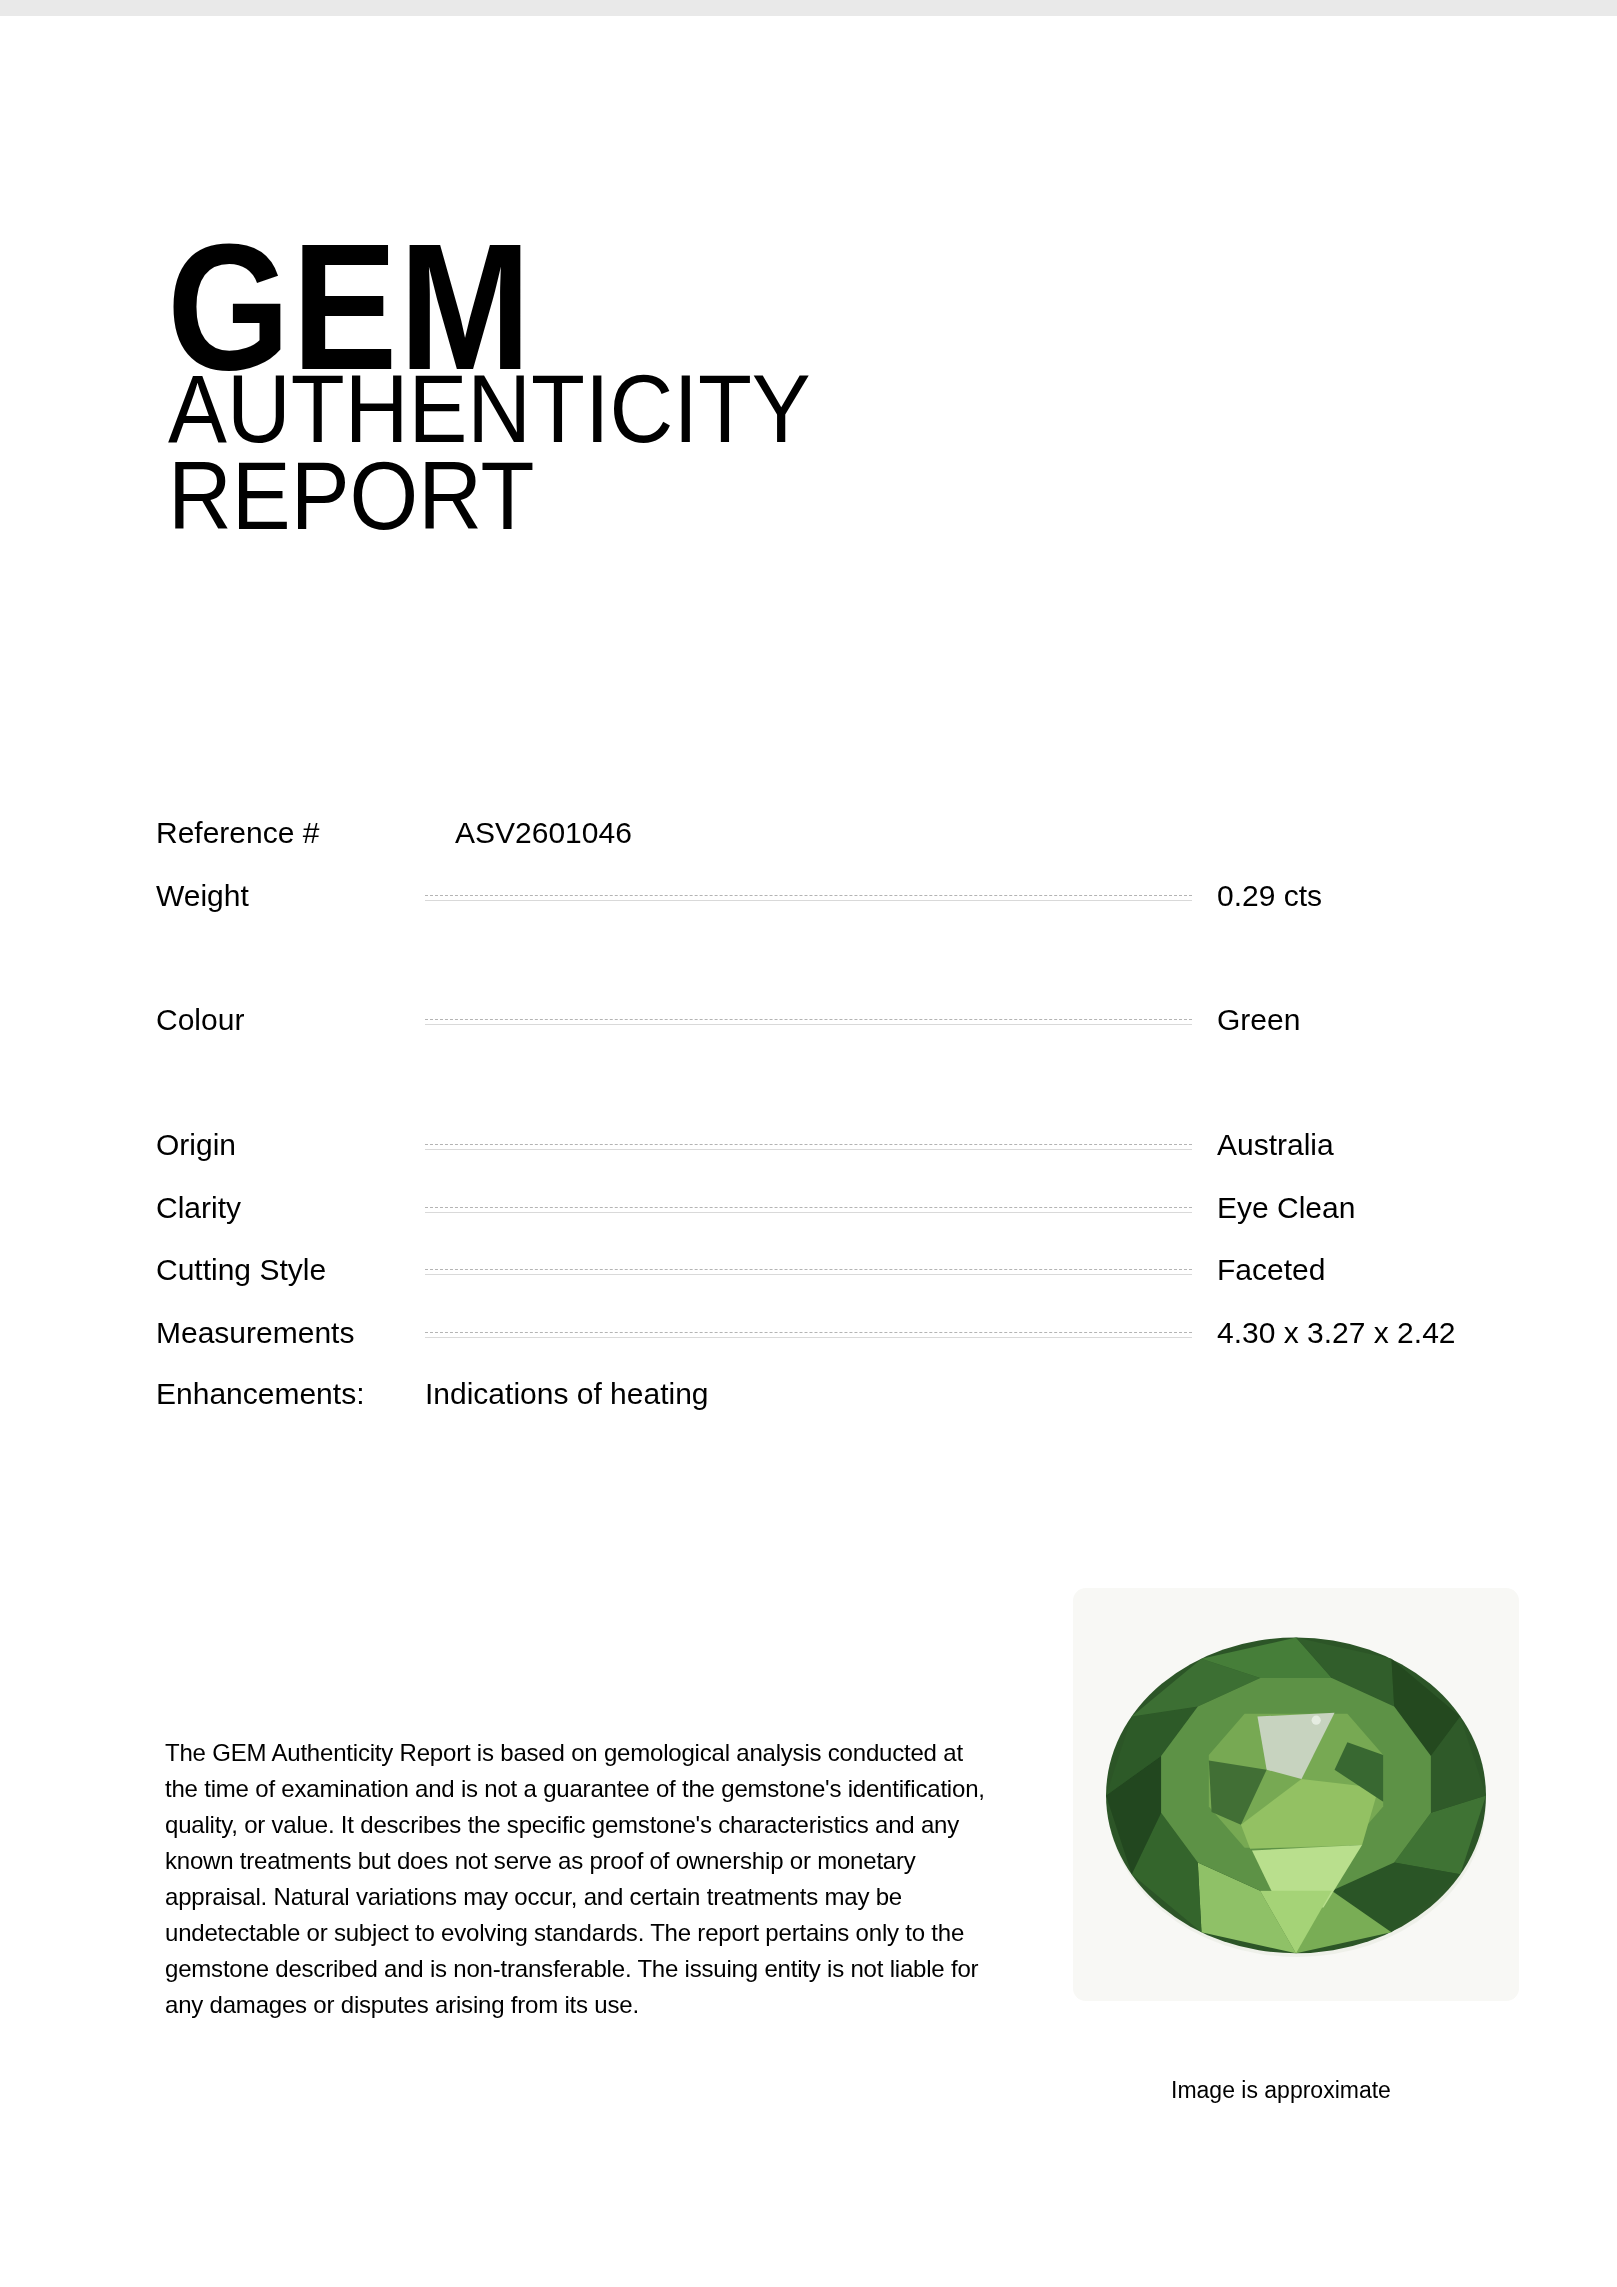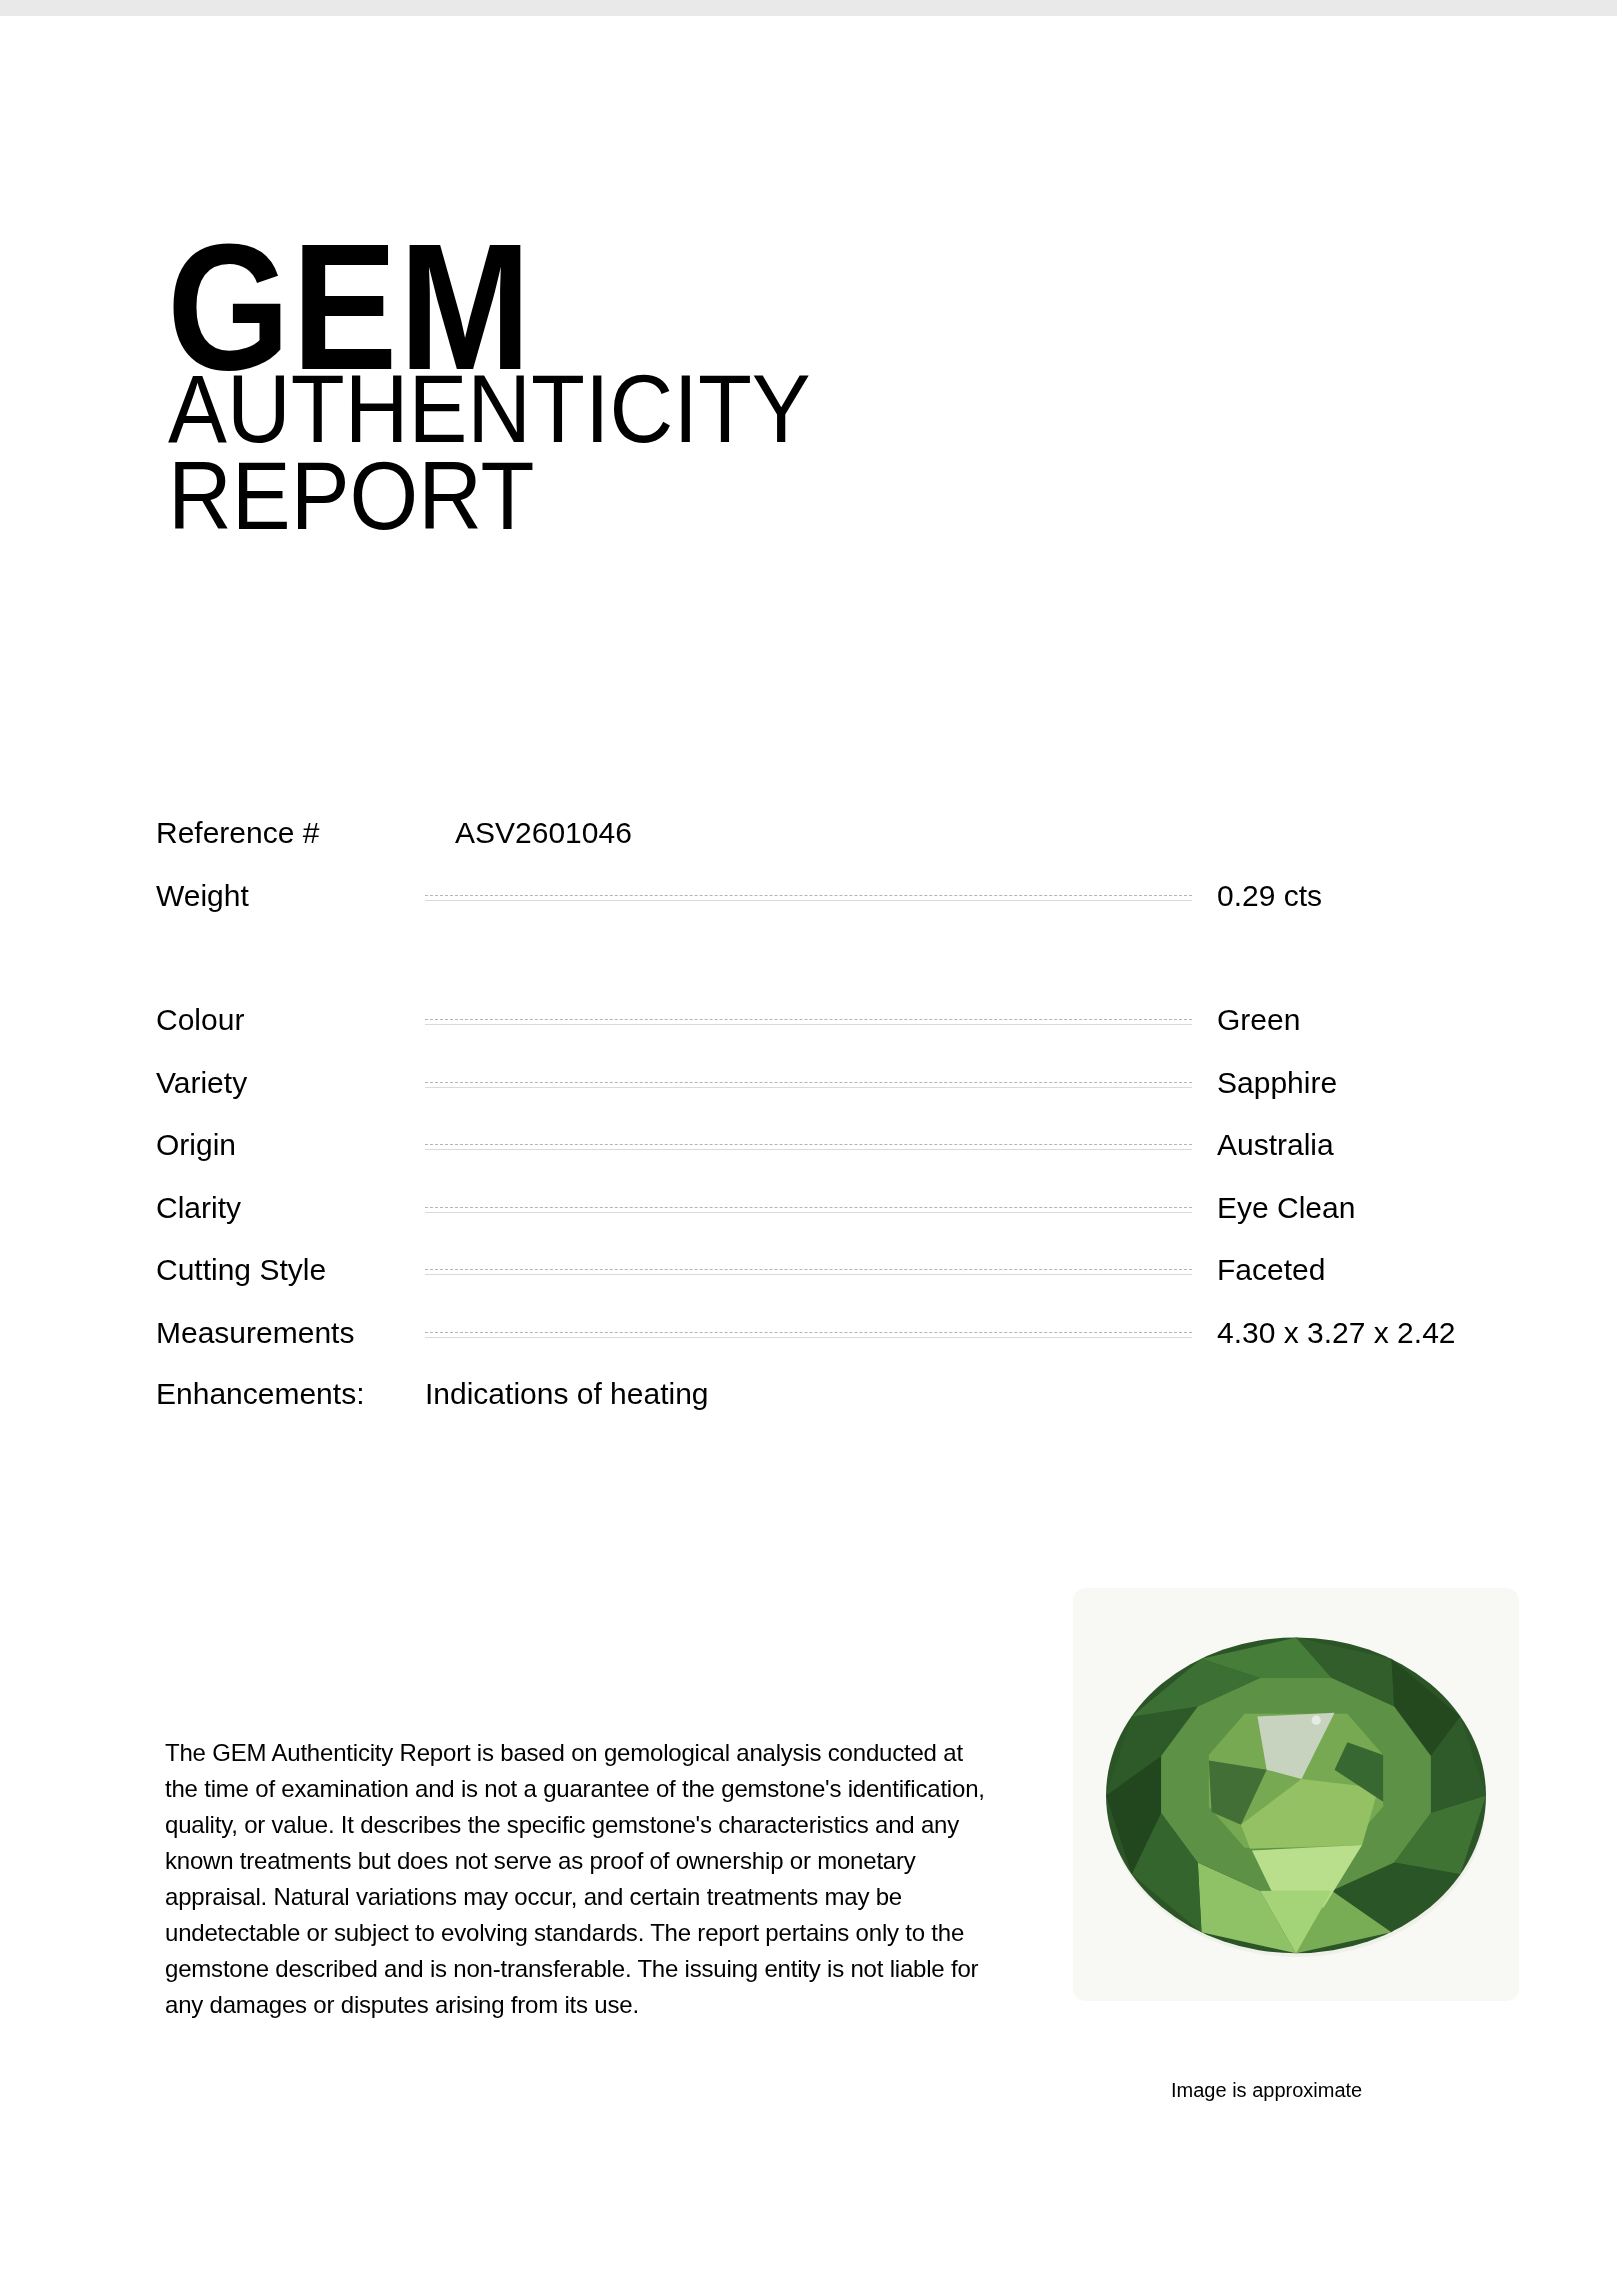--- a/index.html
+++ b/index.html
@@ -91,21 +91,21 @@
     position: absolute;
     left: 1073px;
     top: 1572px;
     width: 446px;
     height: 413px;
   }
   .image-caption {
     position: absolute;
     left: 1171px;
     top: 2057px;
-    font-size: 20px;
+    font-size: 23px;
     line-height: 35px;
     white-space: nowrap;
   }
 </style>
 </head>
 <body>
 
 <div class="page">
 
   <div class="brand-title">GEM</div>
@@ -125,25 +125,20 @@
     <span class="value">0.29 cts</span>
   </div>
 
 
   <div class="row r-colour">
     <span class="label">Colour</span>
     <span class="leader"></span>
     <span class="value">Green</span>
   </div>
 
-  <div class="row r-variety">
-    <span class="label">Variety</span>
-    <span class="leader"></span>
-    <span class="value">Sapphire</span>
-  </div>
 
   <div class="row r-clarity">
     <span class="label">Clarity</span>
     <span class="leader"></span>
     <span class="value">Eye Clean</span>
   </div>
 
   <div class="row r-origin">
     <span class="label">Origin</span>
     <span class="leader"></span>

